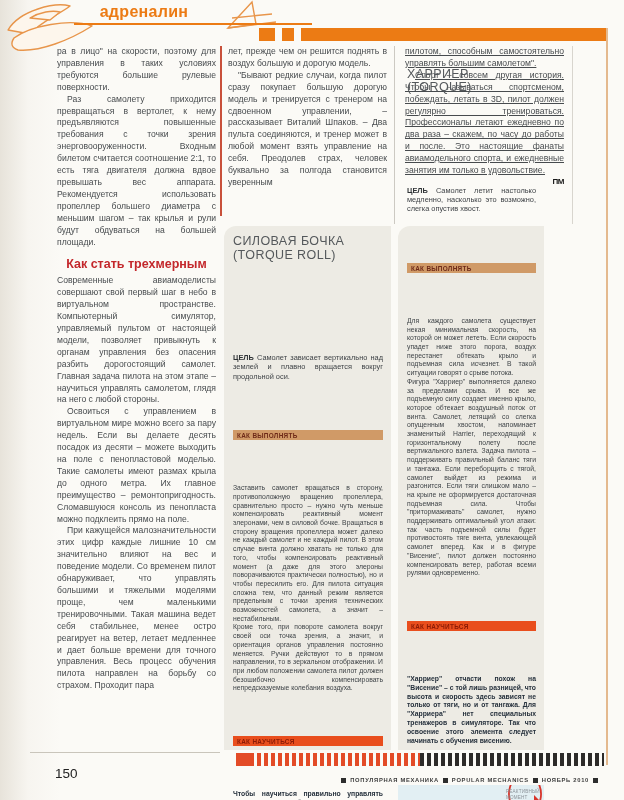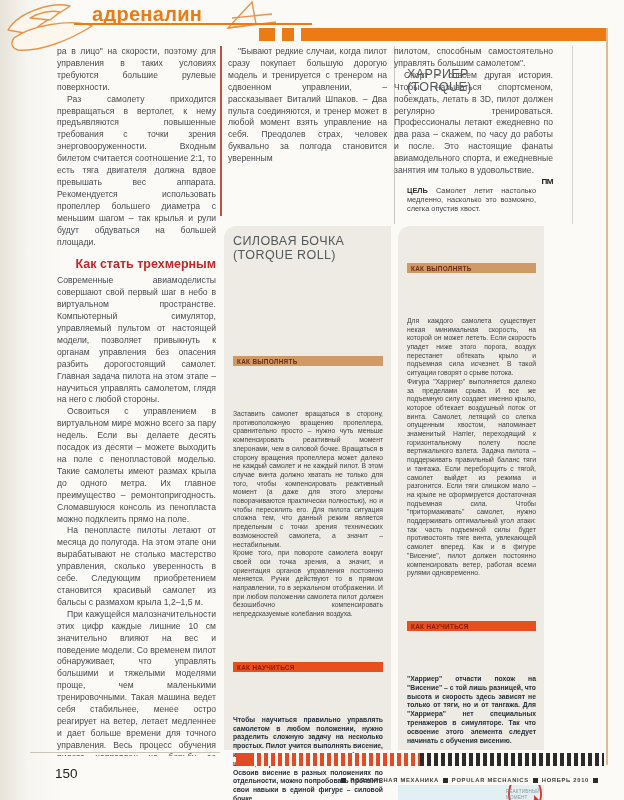--- a/index.html
+++ b/index.html
@@ -7,42 +7,42 @@
     width:624px;height:800px;position:relative;overflow:hidden;
     background:#f1eee8;
     font-family:"Liberation Sans","DejaVu Sans",sans-serif;
     -webkit-font-smoothing:antialiased;
   }
   .page{position:absolute;inset:0;background:linear-gradient(90deg,#e7e3da 0,#f7f5f0 28px,#fbfaf6 60px,#fbfaf6 100%);}
   .abs{position:absolute;}
 
   
   .section-label{position:absolute;left:92px;top:3px;width:104px;text-align:center;
-    font-size:20px;font-weight:bold;color:#ec7b14;letter-spacing:.3px;}
+    font-size:16px;font-weight:bold;color:#ec7b14;letter-spacing:.3px;}
   .header-rule{position:absolute;left:74px;top:23px;width:238px;height:2px;background:#ec7b14;}
   .hsq1{position:absolute;left:259px;top:28px;width:16px;height:13px;background:#ec7b14;}
   .hsq2{position:absolute;left:282px;top:28px;width:12px;height:13px;background:#ec7b14;}
   .hbar{position:absolute;left:301px;top:28px;width:307px;height:13px;background:#ec7b14;}
   .margin-vline{position:absolute;left:606px;top:28px;width:2px;height:737px;background:#e4b98e;}
 
   
   .sep-red{position:absolute;left:220px;top:46px;width:2px;height:170px;background:#c8503a;}
   .sep-gray1{position:absolute;left:394px;top:46px;width:1px;height:178px;background:#ccc9c2;}
   .sep-gray2{position:absolute;left:572px;top:46px;width:1px;height:178px;background:#d8d5ce;}
 
   
   .col{position:absolute;top:46px;width:159px;font-size:8.6px;line-height:11.9px;
     color:#474b4e;text-align:justify;}
   .col p{margin:0;}
   .col p.indent{text-indent:10px;}
   #col1{left:57px;height:710px;overflow:hidden;}
   #col2{left:228px;}
-  #col3{left:394px;}
+  #col3{left:405px;text-decoration:underline;}
   .red-heading{font-size:12.5px;line-height:14px;font-weight:bold;color:#c3272b;
-    margin:9px 0 4px 0;text-align:right;}
+    margin:9px 0 4px 0;text-align:center;}
   .end-mark{display:inline-block;float:right;font-size:8px;font-weight:900;color:#171717;
     letter-spacing:-0.5px;line-height:9px;margin-left:8px;}
 
   
   .fig-box{position:absolute;top:226px;height:524px;background:#edebe4;
     border-radius:12px 0 0 0;padding:9px 8px 0 9px;box-sizing:border-box;
     display:flex;flex-direction:column;gap:40px;}
   #box1{left:224px;width:167px;}
   #box2{left:398px;width:146px;justify-content:center;}
   .fig-title{font-size:12.5px;line-height:13.5px;color:#54585b;letter-spacing:.4px;font-weight:normal;}
@@ -102,40 +102,41 @@
   <div class="sep-red"></div>
   <div class="sep-gray1"></div>
   <div class="sep-gray2"></div>
 
   <div class="col" id="col1">
     <p>ра в лицо" на скорости, поэтому для управления в таких условиях требуются большие рулевые поверхности.</p>
     <p class="indent">Раз самолету приходится превращаться в вертолет, к нему предъявляются повышенные требования с точки зрения энерговооруженности. Входным билетом считается соотношение 2:1, то есть тяга двигателя должна вдвое превышать вес аппарата. Рекомендуется использовать пропеллер большего диаметра с меньшим шагом – так крылья и рули будут обдуваться на большей площади.</p>
     <div class="red-heading">Как стать трехмерным</div>
     <p>Современные авиамоделисты совершают свой первый шаг в небо в виртуальном пространстве. Компьютерный симулятор, управляемый пультом от настоящей модели, позволяет привыкнуть к органам управления без опасения разбить дорогостоящий самолет. Главная задача пилота на этом этапе – научиться управлять самолетом, глядя на него с любой стороны.</p>
     <p class="indent">Освоиться с управлением в виртуальном мире можно всего за пару недель. Если вы делаете десять посадок из десяти – можете выходить на поле с пенопластовой моделью. Такие самолеты имеют размах крыла до одного метра. Их главное преимущество – ремонтопригодность. Сломавшуюся консоль из пенопласта можно подклеить прямо на поле.</p>
-    <p class="indent">На пенопласте пилоты летают от месяца до полугода. На этом этапе они вырабатывают не столько мастерство управления, сколько уверенность в себе. Следующим приобретением становится красивый самолет из бальсы с размахом крыла 1,2–1,5 м.</p>
     <p class="indent">При кажущейся малозначительности этих цифр каждые лишние 10 см значительно влияют на вес и поведение модели. Со временем пилот обнаруживает, что управлять большими и тяжелыми моделями проще, чем маленькими тренировочными. Такая машина ведет себя стабильнее, менее остро реагирует на ветер, летает медленнее и дает больше времени для точного управления. Весь процесс обучения пилота направлен на борьбу со страхом. Проходит пара</p>
   </div>
 
   <div class="col" id="col2">
+    <p>лет, прежде чем он решится поднять в воздух большую и дорогую модель.</p>
     <p class="indent">"Бывают редкие случаи, когда пилот сразу покупает большую дорогую модель и тренируется с тренером на сдвоенном управлении, – рассказывает Виталий Шпаков. – Два пульта соединяются, и тренер может в любой момент взять управление на себя. Преодолев страх, человек буквально за полгода становится уверенным</p>
   </div>
 
   <div class="col" id="col3">
     <p>пилотом, способным самостоятельно управлять большим самолетом".</p>
     <p class="indent">Спорт – совсем другая история. Чтобы называться спортсменом, побеждать, летать в 3D, пилот должен регулярно тренироваться. Профессионалы летают ежедневно по два раза – скажем, по часу до работы и после. Это настоящие фанаты авиамодельного спорта, и ежедневные занятия им только в удовольствие.</p>
     <span class="end-mark">ПМ</span>
   </div>
 
   <div class="fig-box" id="box1">
     <div class="fig-title">
       <div>СИЛОВАЯ БОЧКА</div>
       <div>(TORQUE ROLL)</div>
     </div>
     <div class="fig-divider"></div>
+    <p class="goal"><b>ЦЕЛЬ</b> <span>Самолет зависает вертикально над землей и плавно вращается вокруг продольной оси.</span></p>
     <div class="bar how">КАК ВЫПОЛНЯТЬ</div>
     <div class="fig-body">
       <p>Заставить самолет вращаться в сторону, противоположную вращению пропеллера, сравнительно просто – нужно чуть меньше компенсировать реактивный момент элеронами, чем в силовой бочке. Вращаться в сторону вращения пропеллера может далеко не каждый самолет и не каждый пилот. В этом случае винта должно хватать не только для того, чтобы компенсировать реактивный момент (а даже для этого элероны поворачиваются практически полностью), но и чтобы пересилить его. Для пилота ситуация сложна тем, что данный режим является предельным с точки зрения технических возможностей самолета, а значит – нестабильным.</p>
       <p>Кроме того, при повороте самолета вокруг своей оси точка зрения, а значит, и ориентация органов управления постоянно меняется. Ручки действуют то в прямом направлении, то в зеркальном отображении. И при любом положении самолета пилот должен безошибочно компенсировать непредсказуемые колебания воздуха.</p>
     </div>
     <div class="bar learn">КАК НАУЧИТЬСЯ</div>
     <p class="learn-text">Чтобы научиться правильно управлять самолетом в любом положении, нужно разделить сложную задачу на несколько простых. Пилот учится выполнять висение, когда самолет развернут к нему фонарем, шасси, правой или левой консолью. Освоив висение в разных положениях по отдельности, можно попробовать проявить свои навыки в единой фигуре – силовой бочке.</p>
     <div class="diag" style="height:162px">
       <div class="fig-divider" style="margin:4px 0 0 0"></div>
       <svg width="150" height="158" viewBox="0 0 150 158" style="display:block;margin:0 auto">

